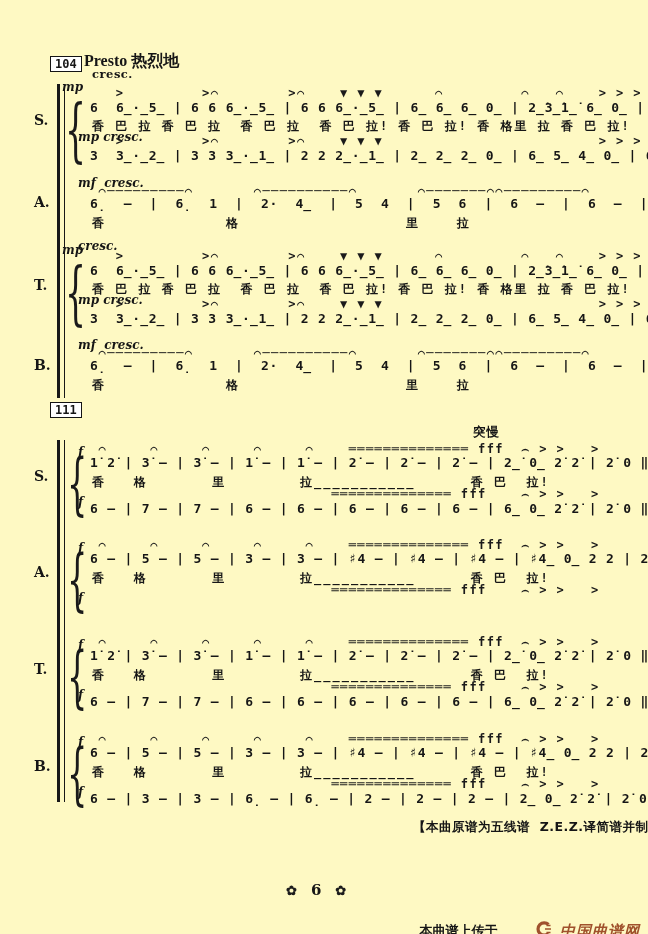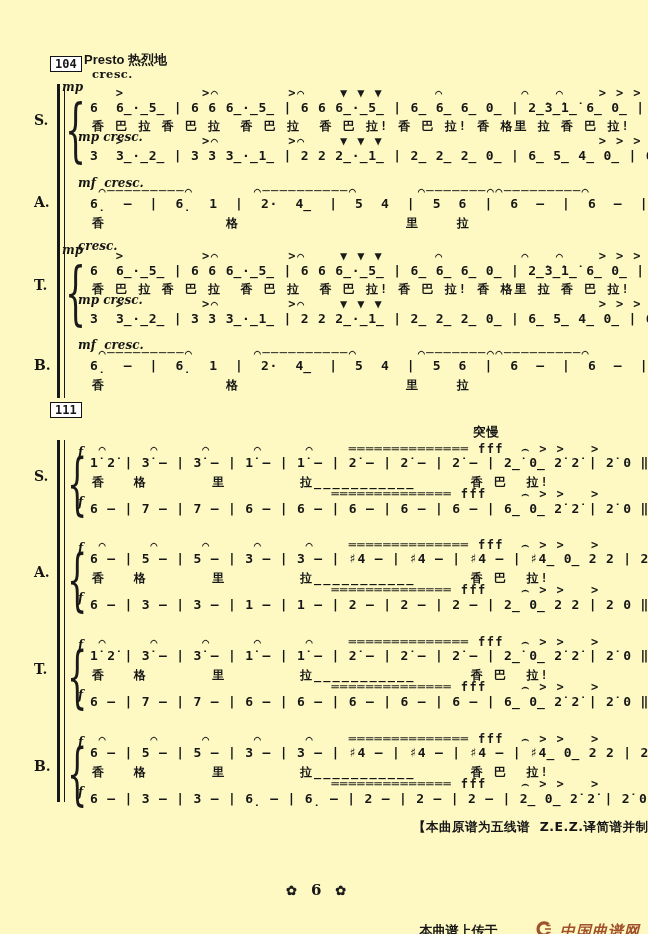--- a/index.html
+++ b/index.html
@@ -10,21 +10,21 @@
          font-size:13px;letter-spacing:.8px;}
   .orn{font-family:"DejaVu Sans Mono","DejaVu Sans",monospace;font-weight:bold;
        font-size:12px;letter-spacing:1.4px;color:#1a1a1a;}
   .lyr{font-family:"DejaVu Sans Mono","DejaVu Sans",sans-serif;font-weight:bold;
        font-size:12px;letter-spacing:2px;}
   .dyn{font-family:"DejaVu Serif",serif;font-style:italic;font-weight:bold;font-size:12px;}
   .vlabel{font-family:"DejaVu Serif",serif;font-weight:bold;font-size:14px;}
   .rehearsal{position:absolute;border:1.6px solid #141414;background:#fff;
              font-family:"DejaVu Sans Mono",monospace;font-weight:bold;font-size:12px;
              line-height:14px;padding:0 4px;}
-  .tempo{font-family:Liberation Sans, sans-serif;font-weight:bold;font-size:13px;}
+  .tempo{font-family:Liberation Serif, serif;font-weight:bold;font-size:16px;}
   .cresc{font-family:"DejaVu Serif",serif;font-weight:bold;font-size:11.5px;letter-spacing:.5px;}
   .sysbar{position:absolute;width:4px;border-left:3px solid #181818;border-right:1.4px solid #181818;}
   .staff{position:absolute;left:76px;width:566px;}
   .brace{position:absolute;font-family:"DejaVu Serif",serif;color:#1a1a1a;
          transform-origin:left top;}
   .sudden{font-size:12.5px;font-weight:bold;letter-spacing:1px;}
   .srcnote{font-size:12.5px;font-weight:bold;letter-spacing:.5px;margin-left:35px;}
   .pageno{display:flex;align-items:center;gap:14px;font-family:"DejaVu Serif",serif;
           font-weight:bold;font-size:15px;}
   .deco{font-size:13px;color:#1c1c1c;}
@@ -106,21 +106,20 @@
   </div>
 
   <div class="staff" style="top:536px;height:80px;">
     <div class="abs brace" style="left:-9px;top:12px;font-size:64px;line-height:60px;transform:scale(.5,1.05);">{</div>
     <div class="abs dyn" style="left:2px;top:5px;">f</div>
     <div class="abs orn" style="left:14px;top:2px;"> ⌒     ⌒     ⌒     ⌒     ⌒    ══════════════ fff  ⌢ &gt; &gt;   &gt;</div>
     <div class="abs notes" style="left:14px;top:15px;">6 – | 5 – | 5 – | 3 – | 3 – | ♯4 – | ♯4 – | ♯4 – | ♯4̲ 0̲ 2 2 | 2 0 ‖</div>
     <div class="abs lyr" style="left:16px;top:34px;">香   格       里        拉___________      香 巴  拉!</div>
     <div class="abs dyn" style="left:2px;top:55px;">f</div>
     <div class="abs orn" style="left:14px;top:47px;">                            ══════════════ fff    ⌢ &gt; &gt;   &gt;</div>
-    <div class="abs notes" style="left:14px;top:61px;">6 – | 3 – | 3 – | 1 – | 1 – | 2 – | 2 – | 2 – | 2̲ 0̲ 2 2 | 2 0 ‖</div>
   </div>
 
   <div class="staff" style="top:633px;height:80px;">
     <div class="abs brace" style="left:-9px;top:12px;font-size:64px;line-height:60px;transform:scale(.5,1.05);">{</div>
     <div class="abs dyn" style="left:2px;top:5px;">f</div>
     <div class="abs orn" style="left:14px;top:2px;"> ⌒     ⌒     ⌒     ⌒     ⌒    ══════════════ fff  ⌢ &gt; &gt;   &gt;</div>
     <div class="abs notes" style="left:14px;top:15px;">1̇ 2̇ | 3̇ – | 3̇ – | 1̇ – | 1̇ – | 2̇ – | 2̇ – | 2̇ – | 2̲̇ 0̲ 2̇ 2̇ | 2̇ 0 ‖</div>
     <div class="abs lyr" style="left:16px;top:34px;">香   格       里        拉___________      香 巴  拉!</div>
     <div class="abs dyn" style="left:2px;top:55px;">f</div>
     <div class="abs orn" style="left:14px;top:47px;">                            ══════════════ fff    ⌢ &gt; &gt;   &gt;</div>

